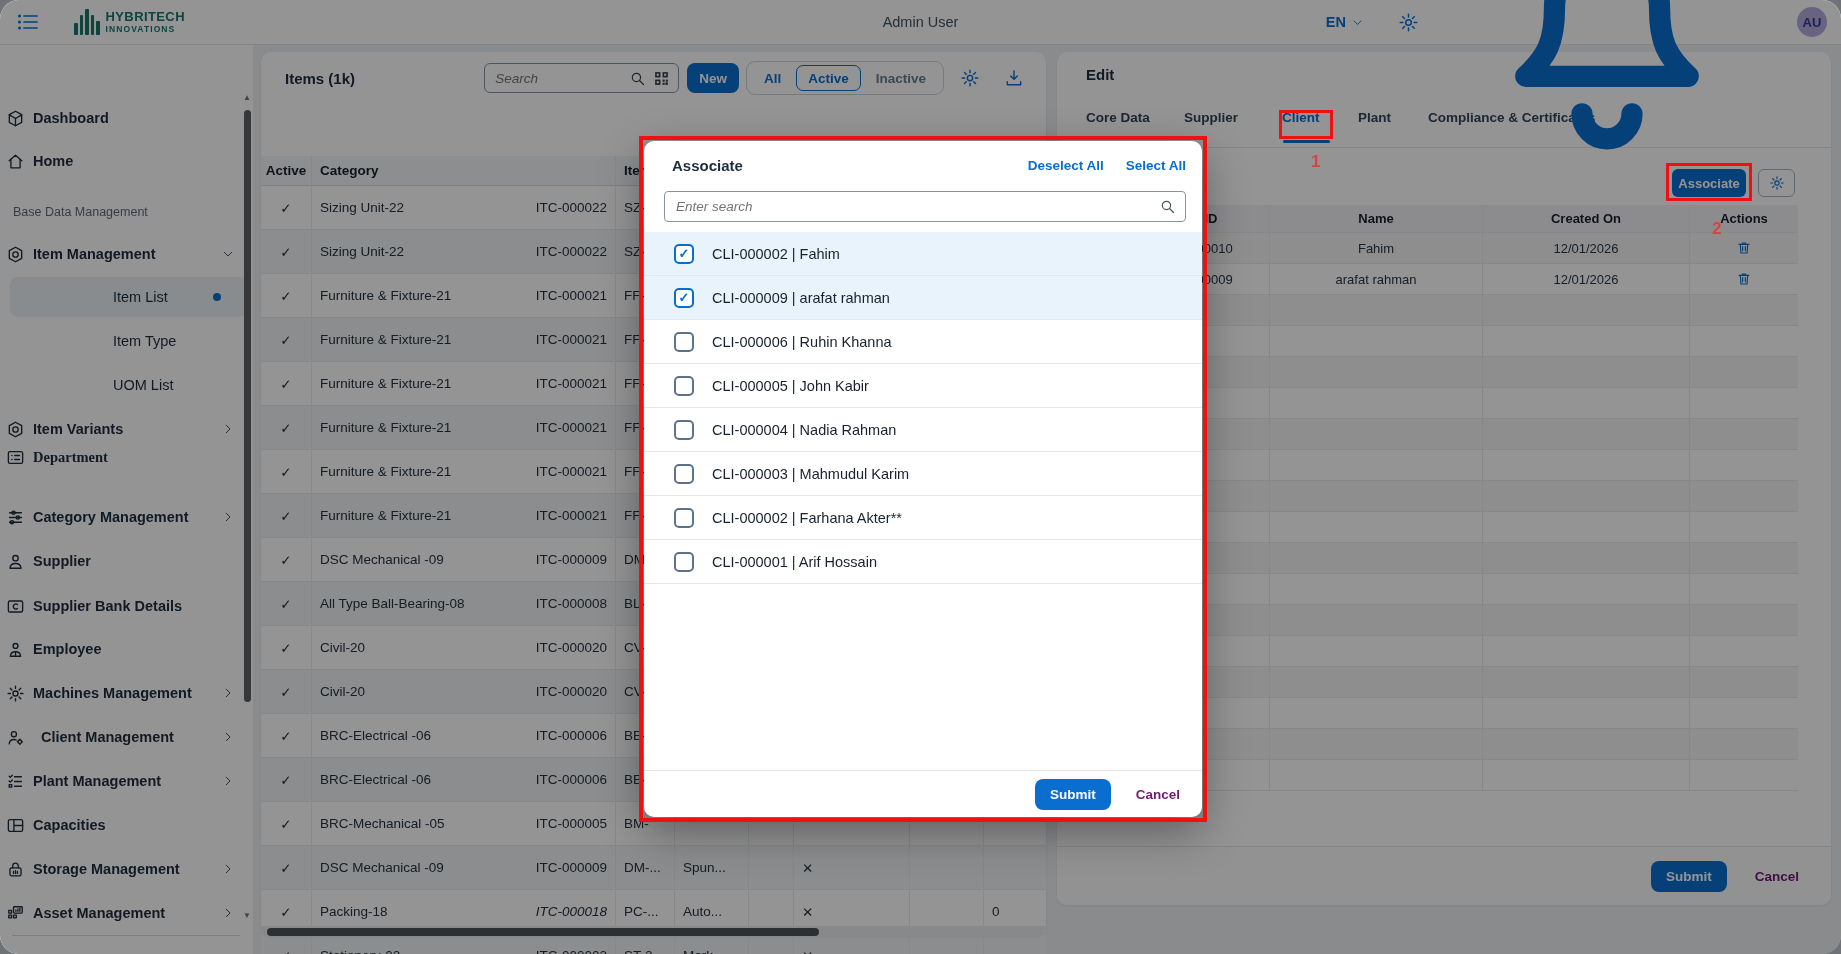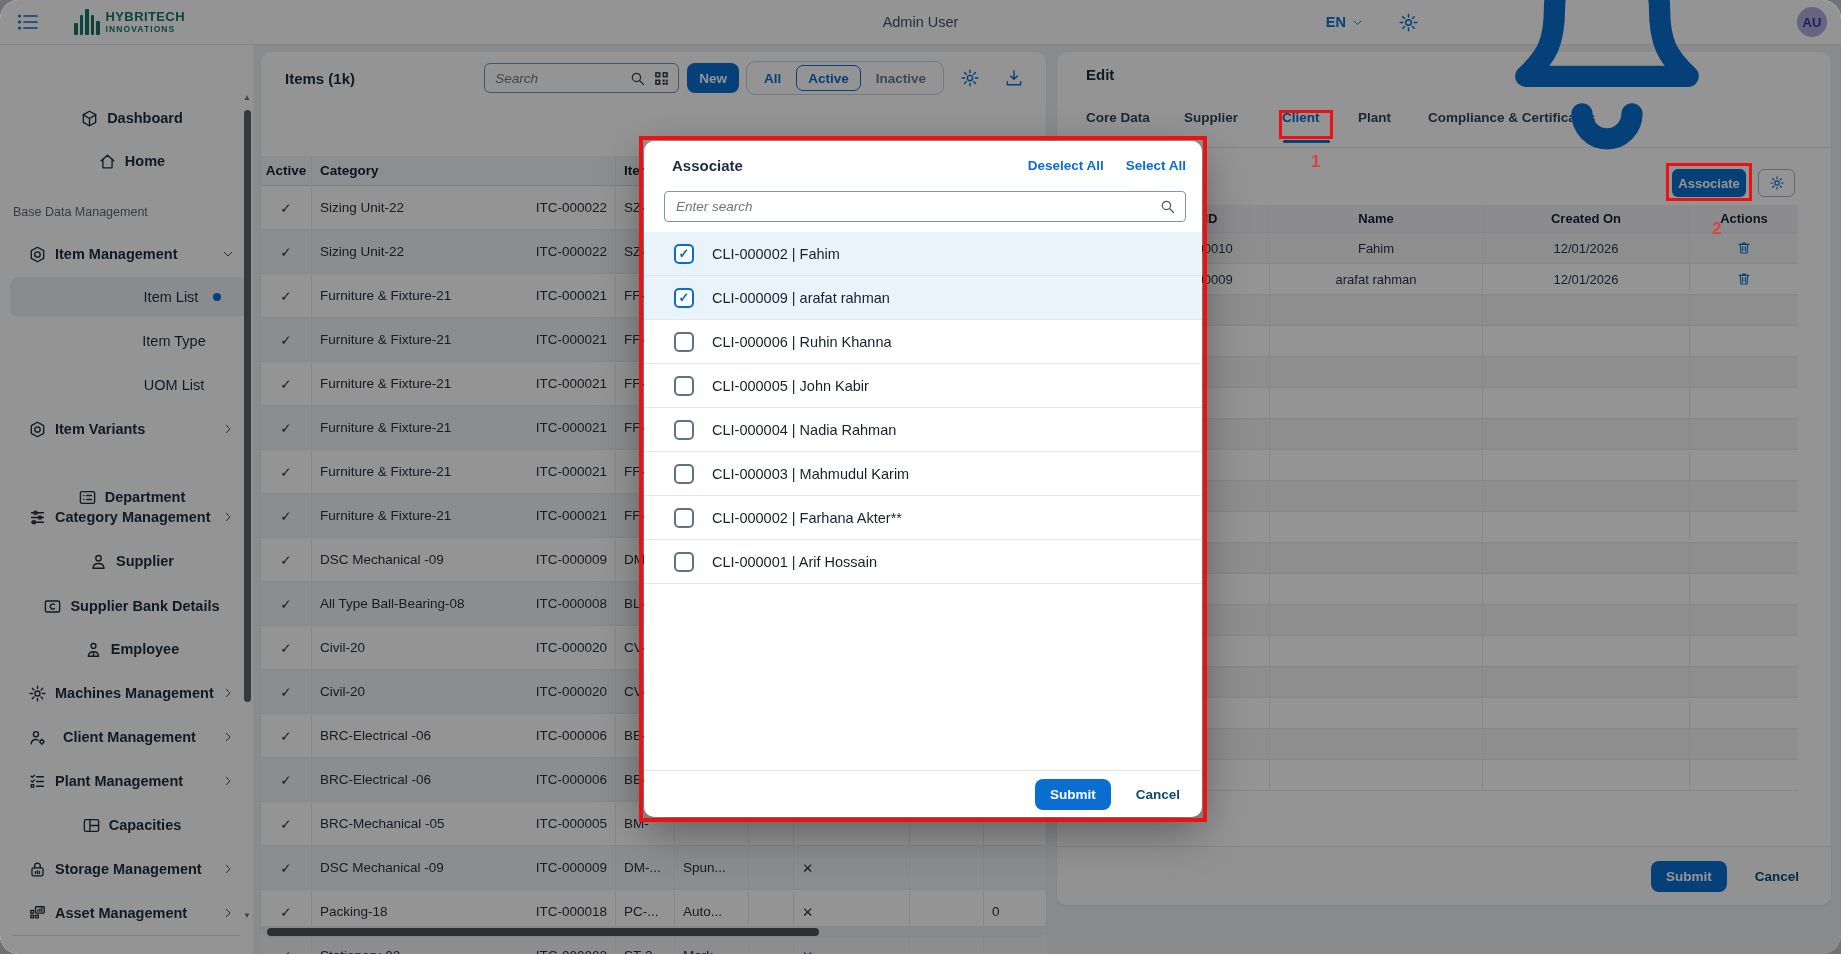--- a/index.html
+++ b/index.html
@@ -23,21 +23,21 @@
   .icon16{width:18px;height:18px;}
   .icon20{width:21px;height:21px;}
   .top-gear{cursor:pointer;margin-right:38px;}
   .bell-wrap{position:relative;cursor:pointer;margin-right:40px;}
   .avatar{width:30px;height:30px;border-radius:50%;background:#b3abdf;color:#33388e;font-weight:700;
           font-size:13px;display:flex;align-items:center;justify-content:center;cursor:pointer;}
 
   
   .sidebar{position:absolute;left:0;top:45px;width:253px;height:909px;background:#fff;z-index:1;}
   .side-item{position:absolute;left:0;width:253px;height:40px;display:flex;align-items:center;
-             padding:0 18px 0 28px;font-size:14.5px;font-weight:700;color:#1d2d3e;cursor:pointer;justify-content:center;}
+             padding:0 18px 0 6px;font-size:14.5px;font-weight:700;color:#1d2d3e;cursor:pointer;}
   .side-item .ic{width:19px;height:19px;margin-right:8px;flex:0 0 auto;color:#1d2d3e;}
   .side-item .chev{margin-left:auto;width:14px;height:14px;color:#3c4f63;}
   .side-item.sub{padding-left:113px;font-weight:400;}
   .side-item.sub.selected{background:#edf1f5;border-radius:8px;left:10px;width:237px;padding-left:103px;}
   .sel-dot{position:absolute;right:26px;top:16px;width:8px;height:8px;border-radius:50%;background:#0a6ed1;}
   .side-section{position:absolute;left:13px;font-size:12.5px;color:#5b6b7c;}
   .side-divider{position:absolute;left:12px;width:228px;border-top:1px solid #d9dde1;}
   .side-scroll-thumb{position:absolute;left:244px;top:65px;width:7px;height:592px;background:#5d5f62;border-radius:4px;}
   .side-scroll-arrow{position:absolute;left:243px;font-size:8px;color:#707478;}
 
@@ -99,21 +99,21 @@
   .et-row.odd{background:#f4f5f6;}
   .et-row>div{height:100%;display:flex;align-items:center;justify-content:center;border-right:1px solid #e8eaed;
               overflow:hidden;white-space:nowrap;}
   .et-row>div:last-child{border-right:0;}
   .trash{width:16px;height:16px;color:#0a6ed1;cursor:pointer;}
   .edit-footer{position:absolute;left:0;top:794px;width:774px;height:59px;background:#fbfbfc;
                border-top:1px solid #e3e6ea;border-radius:0 0 10px 10px;display:flex;align-items:center;
                justify-content:flex-end;padding:0 26px;gap:22px;}
   .submit-btn{height:31px;padding:0 15px;background:#0a6ed1;color:#fff;font-weight:700;font-size:13.5px;
               border:0;border-radius:8px;cursor:pointer;font-family:"Liberation Sans",sans-serif;}
-  .cancel-btn{color:#0c4a6e;font-weight:700;font-size:13.5px;background:none;border:0;cursor:pointer;
+  .cancel-btn{color:#701a75;font-weight:700;font-size:13.5px;background:none;border:0;cursor:pointer;
               font-family:"Liberation Sans",sans-serif;}
 
   
   .overlay{position:absolute;left:0;top:0;width:1841px;height:954px;background:rgba(0,0,0,.42);z-index:10;}
   .modal{position:absolute;left:644px;top:141px;width:558px;height:676px;background:#fff;border-radius:10px;
          box-shadow:0 14px 44px rgba(0,0,0,.38);z-index:20;}
   .modal-header{position:absolute;left:0;top:0;width:558px;height:48px;display:flex;align-items:center;
                 padding:0 16px 0 28px;}
   .modal-title{font-size:15px;font-weight:700;color:#1d2d3e;}
   .modal-links{margin-left:auto;display:flex;gap:22px;}
@@ -226,21 +226,21 @@
         <div class="side-item" style="top: 364px;">
           <span class="ic"><svg viewBox="0 0 24 24" width="100%" height="100%" fill="none" stroke="currentColor" stroke-width="1.7" stroke-linecap="round" stroke-linejoin="round">
               <path d="M12 2.8l7.8 4.4v9.6L12 21.2l-7.8-4.4V7.2z"></path>
               <circle cx="12" cy="12" r="3.4"></circle>
             </svg></span>
           <span>Item Variants</span>
           <span class="chev"><svg viewBox="0 0 24 24" width="100%" height="100%" fill="none" stroke="currentColor" stroke-width="1.7" stroke-linecap="round" stroke-linejoin="round">
               <path d="M9 5.5l6.5 6.5L9 18.5"></path>
             </svg></span>
         </div>
-        <div class="side-item" style="top: 432px;">
+        <div class="side-item" style="top: 392px; font-family: Liberation Serif, serif;">
           <span class="ic"><svg viewBox="0 0 24 24" width="100%" height="100%" fill="none" stroke="currentColor" stroke-width="1.7" stroke-linecap="round" stroke-linejoin="round">
               <rect x="3" y="4.5" width="18" height="15" rx="2"></rect>
               <circle cx="7.5" cy="9.5" r="1" fill="currentColor" stroke="none"></circle>
               <circle cx="7.5" cy="14.5" r="1" fill="currentColor" stroke="none"></circle>
               <path d="M11 9.5h6M11 14.5h6"></path>
             </svg></span>
           <span>Department</span>
         </div>
         <div class="side-item" style="top: 452px;">
           <span class="ic"><svg viewBox="0 0 24 24" width="100%" height="100%" fill="none" stroke="currentColor" stroke-width="1.7" stroke-linecap="round" stroke-linejoin="round">
@@ -637,21 +637,21 @@
           </div>
           <div></div>
           <div></div>
         </div>
         <div class="it-row">
           <div class="c-active">
             <span>✓</span>
           </div>
           <div class="c-cat">
             <span style="overflow: hidden; text-overflow: ellipsis;">Packing-18</span>
-            <span style="margin-left: 25px;">ITC-000018</span>
+            <span style="margin-left: 25px; font-style: italic;">ITC-000018</span>
           </div>
           <div>PC-...</div>
           <div>Auto...</div>
           <div></div>
           <div class="c-hv">
             <span>✕</span>
           </div>
           <div></div>
           <div>0</div>
         </div>

